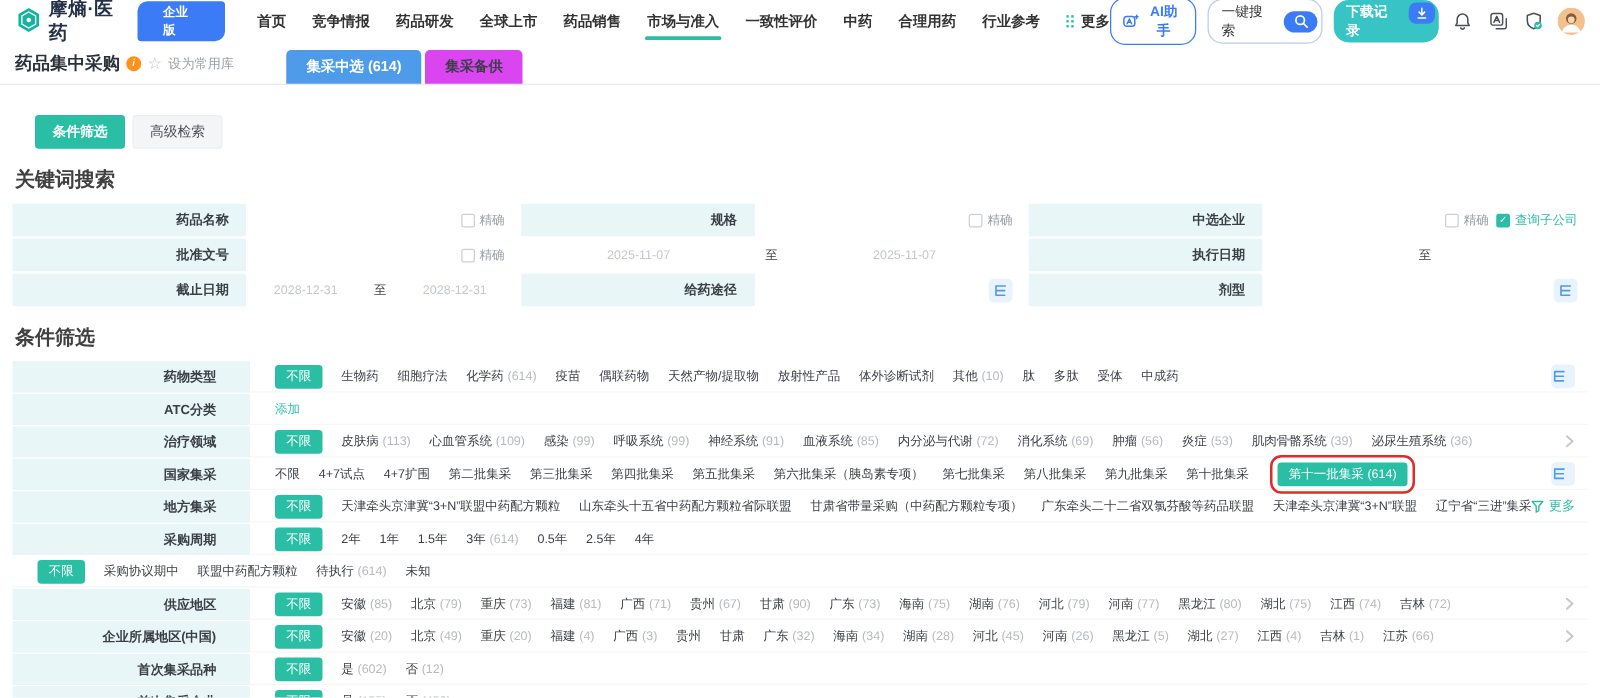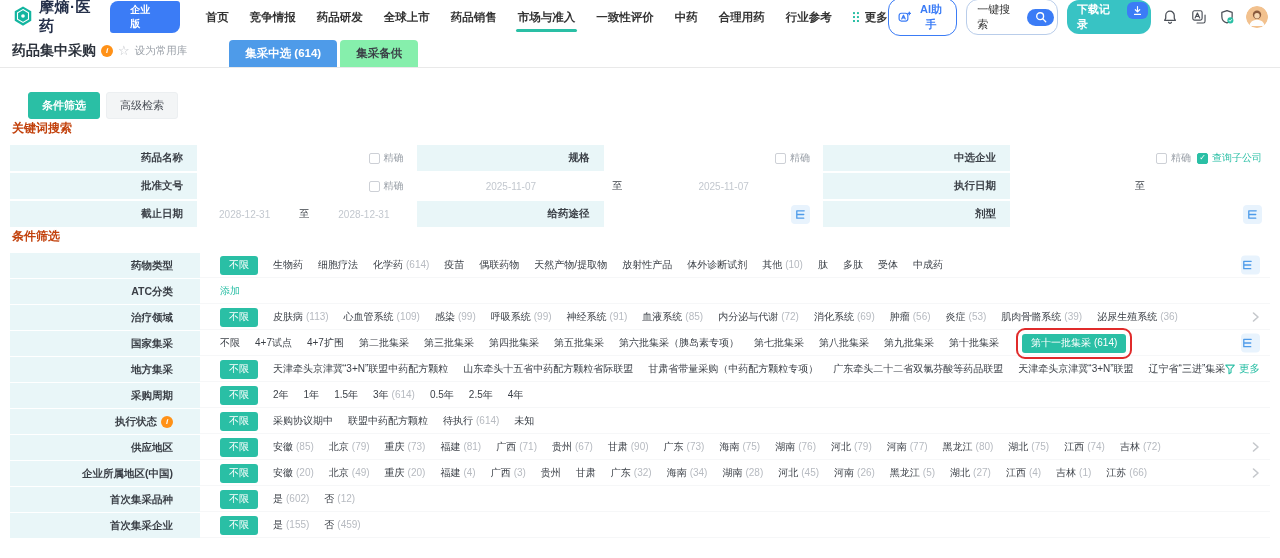--- a/index.html
+++ b/index.html
@@ -30,29 +30,29 @@
 
 .subheader{height:34px;display:flex;align-items:center;padding:0 12px;border-bottom:1px solid #e9e9e9}
 .db-title-wrap{display:flex;align-items:center;gap:5px}
 .db-title{font-size:14px;font-weight:700;color:#2b313b}
 .info-ic{width:12px;height:12px;border-radius:50%;background:#ff9117;color:#fff;display:grid;place-items:center;font-size:8px;font-style:italic;font-weight:700;cursor:pointer;line-height:1}
 .info-ic::after{content:"i"}
 .star{color:#c0c3c8;font-size:13px;line-height:1;cursor:pointer}
 .star::after{content:"☆"}
 .fav{color:#9aa0a8;font-size:10.5px;cursor:pointer}
 .db-tabs{display:flex;gap:3px;margin-left:42px;align-self:flex-end}
-.db-tab{padding:6px 16px;font-size:11.5px;font-weight:700;background:#86efac;color:#3a3f46;border-radius:4px 4px 0 0;cursor:pointer;white-space:nowrap}
+.db-tab{padding:6px 16px;font-size:11.5px;font-weight:700;background:#d946ef;color:#3a3f46;border-radius:4px 4px 0 0;cursor:pointer;white-space:nowrap}
 .db-tab.active{background:var(--blue);color:#fff}
 
 
 .content{padding:0 10px}
 .mode-tabs{display:flex;gap:6px;margin:24px 0 0 18px}
 .mode-tab{padding:5px 13px;font-size:11px;background:#f3f5f6;color:#4a4f57;border-radius:3px;cursor:pointer;border:1px solid #eceff1}
 .mode-tab.active{background:var(--teal);color:#fff;font-weight:700;border-color:var(--teal)}
-.section-title{font-size:12px;font-weight:700;margin:1px 0 8px 2px;color:#c2410c}
+.section-title{font-size:16px;font-weight:700;margin:15px 0 8px 2px;color:#404040}
 
 
 .kw-grid{display:grid;grid-template-columns:1fr 1fr 1fr;gap:2px 5px}
 .kw-cell{display:flex;height:26px}
 .kw-label{width:187px;background:var(--label-bg);display:flex;align-items:center;justify-content:flex-end;padding-right:14px;font-size:10.5px;font-weight:600;color:#3a3f46;flex:none}
 .kw-field{flex:1;display:flex;align-items:center;padding:0 8px;background:#fff;font-size:10px;min-width:0}
 .kw-input{flex:1;border:none;outline:none;height:100%;font:inherit;min-width:0;background:transparent}
 .exact{display:flex;align-items:center;gap:4px;color:#9aa0a8;font-size:10px;margin-left:6px;cursor:pointer;white-space:nowrap}
 .cb{width:11px;height:11px;border:1px solid #cdd0d6;border-radius:2px;background:#fff;display:inline-grid;place-items:center;flex:none}
 .cb.checked{background:var(--teal);border-color:var(--teal);color:#fff;font-size:8px;line-height:1}
@@ -410,24 +410,20 @@
             <span class="opt">2年</span>
             <span class="opt">1年</span>
             <span class="opt">1.5年</span>
             <span class="opt">3年<span class="cnt">(614)</span></span>
             <span class="opt">0.5年</span>
             <span class="opt">2.5年</span>
             <span class="opt">4年</span>
           </div>
         </div>
         <div class="f-row">
-          <div class="f-label">
-            <span>执行状态</span>
-            <span class="info-ic"></span>
-          </div>
           <div class="f-content">
             <span class="opt active">不限</span>
             <span class="opt">采购协议期中</span>
             <span class="opt">联盟中药配方颗粒</span>
             <span class="opt">待执行<span class="cnt">(614)</span></span>
             <span class="opt">未知</span>
           </div>
         </div>
         <div class="f-row">
           <div class="f-label">

